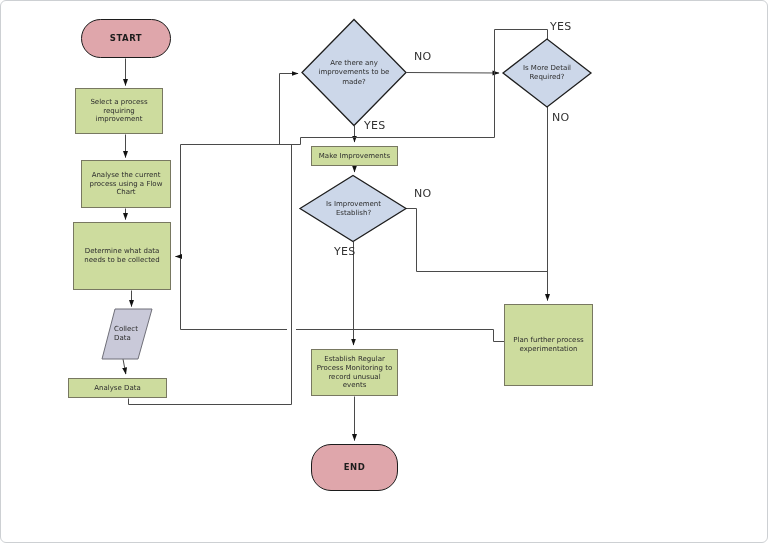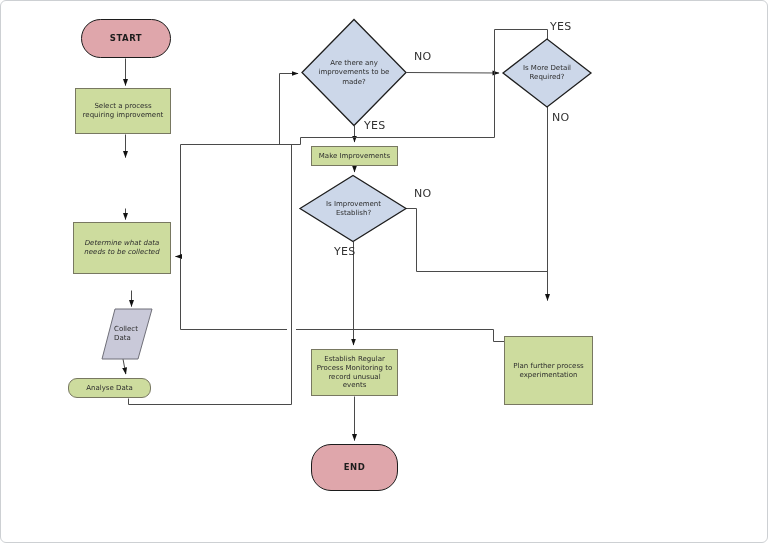--- a/index.html
+++ b/index.html
@@ -89,36 +89,39 @@
     <polygon points="114,308 151,308 137,358 101,358" fill="#c9c9d9" stroke="#6f6f78" stroke-width="1"></polygon>
   </svg>
 
   <div class="node terminator" style="left:80px;top:18px;width:90px;height:39px;">
     <span>START</span>
   </div>
   <div class="node terminator" style="left:310px;top:443px;width:87px;height:47px;">
     <span>END</span>
   </div>
 
-  <div class="node process" style="left:74px;top:87px;width:96px;height:46px;padding:2px 6px;">
+  <div class="node process" style="left:74px;top:87px;width:88px;height:46px;padding:2px 6px;">
     <span>Select a process requiring improvement</span>
   </div>
-  <div class="node process" style="left:72px;top:221px;width:98px;height:52px;padding:17px 8px;font-style:italic;">
+  <div class="node process" style="left:80px;top:159px;width:90px;height:48px;padding:2px 2px;">
+    <span>Analyse the current process using a Flow Chart</span>
+  </div>
+  <div class="node process" style="left:72px;top:221px;width:98px;height:68px;padding:17px 8px;">
     <span>Determine what data needs to be collected</span>
   </div>
-  <div class="node process" style="left:67px;top:377px;width:83px;height:20px;border-radius:9px;">
+  <div class="node process" style="left:67px;top:377px;width:99px;height:20px;">
     <span>Analyse Data</span>
   </div>
   <div class="node process" style="left:310px;top:145px;width:87px;height:20px;">
     <span>Make Improvements</span>
   </div>
   <div class="node process" style="left:310px;top:348px;width:87px;height:47px;padding:10px 4px;">
     <span>Establish Regular Process Monitoring to record unusual events</span>
   </div>
-  <div class="node process" style="left:503px;top:303px;width:89px;height:69px;padding:2px 1px;margin-top:32px;">
+  <div class="node process" style="left:503px;top:303px;width:89px;height:82px;padding:2px 1px;">
     <span>Plan further process experimentation</span>
   </div>
 
   <div class="dtext" style="left:311px;top:46px;width:84px;height:52px;">
     <span>Are there any improvements to be made?</span>
   </div>
   <div class="dtext" style="left:504px;top:56px;width:84px;height:32px;">
     <span>Is More Detail Required?</span>
   </div>
   <div class="dtext" style="left:310px;top:192px;width:85px;height:32px;">

